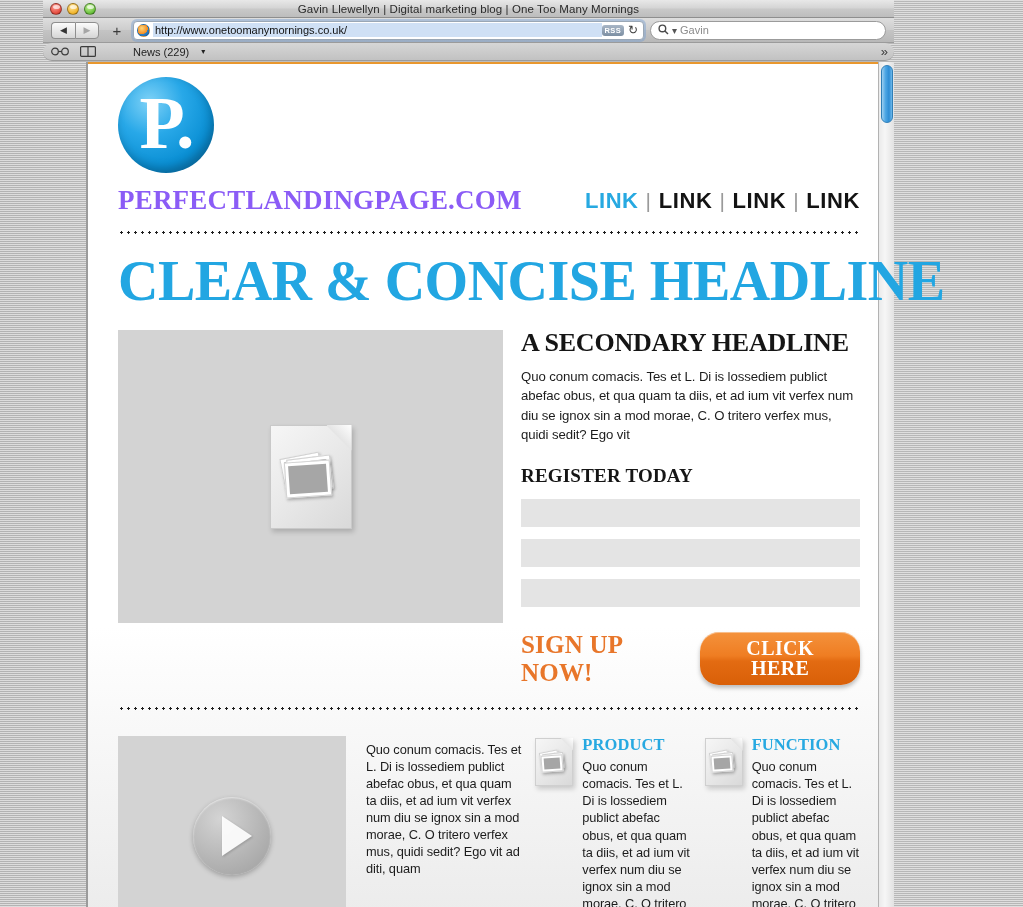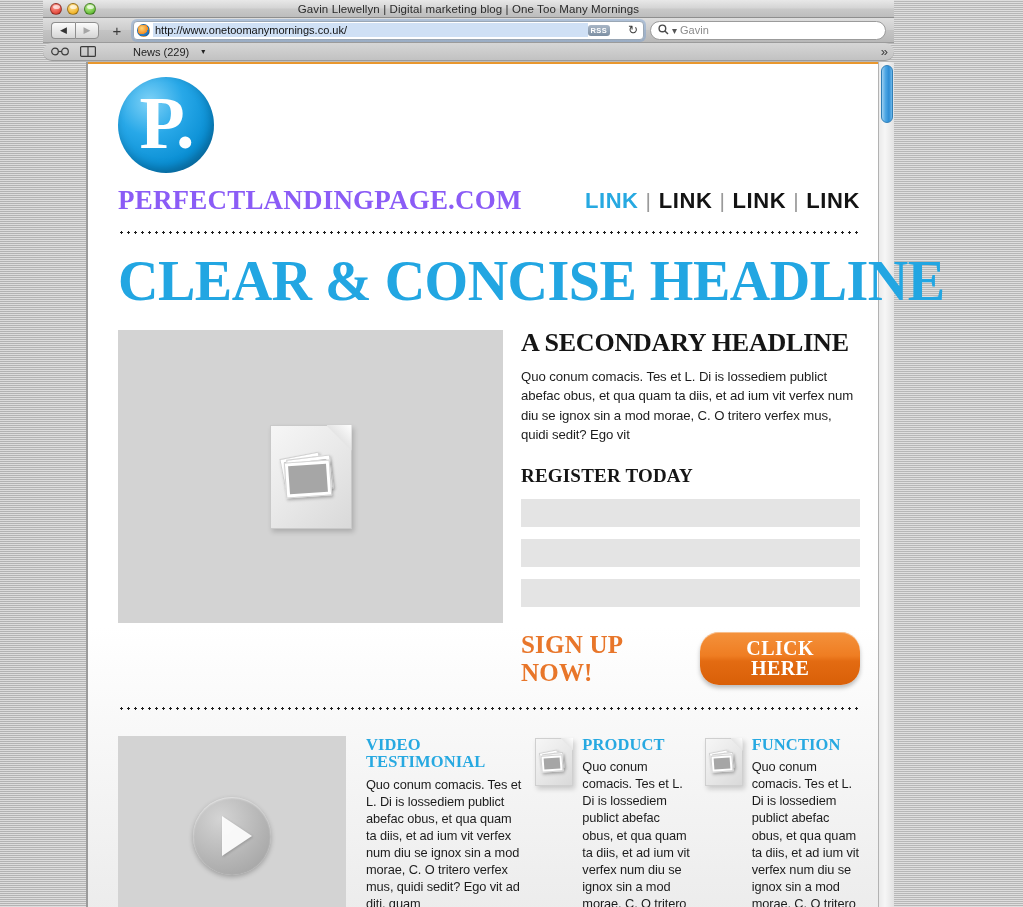--- a/index.html
+++ b/index.html
@@ -136,21 +136,21 @@
     font-family: "Liberation Sans", sans-serif;
   }
   .rss-badge {
     font-size: 7.5px;
     font-weight: bold;
     color: #fff;
     background: linear-gradient(to bottom, #a8b6c6, #7d8fa3);
     border-radius: 3px;
     padding: 1px 3px;
     letter-spacing: 0.3px;
-    margin-right: 18px;
+    margin-right: 4px;
   }
   .reload-icon {
     font-size: 12px;
     color: #3b3b3b;
     margin-right: 2px;
   }
   .searchbar {
     width: 236px;
     height: 19px;
     background: #fff;
@@ -655,24 +655,20 @@
           <div class="col-video">
             <div class="video-box">
               <div class="play-btn">
                 <div class="play-tri"></div>
               </div>
             </div>
           </div>
 
           <div class="feature first">
             <div class="feat-text">
-              <div class="feat-title">
-                <div>VIDEO</div>
-                <div>TESTIMONIAL</div>
-              </div>
               <div class="feat-body">Quo conum comacis. Tes et L. Di is lossediem publict abefac obus, et qua quam ta diis, et ad ium vit verfex num diu se ignox sin a mod morae, C. O tritero verfex mus, quidi sedit? Ego vit ad diti, quam</div>
             </div>
           </div>
 
           <div class="feature">
             <div class="feat-icon">
               <div class="doc"></div>
               <div class="doc-fold"></div>
               <div class="photo p1">
                   <i></i>

